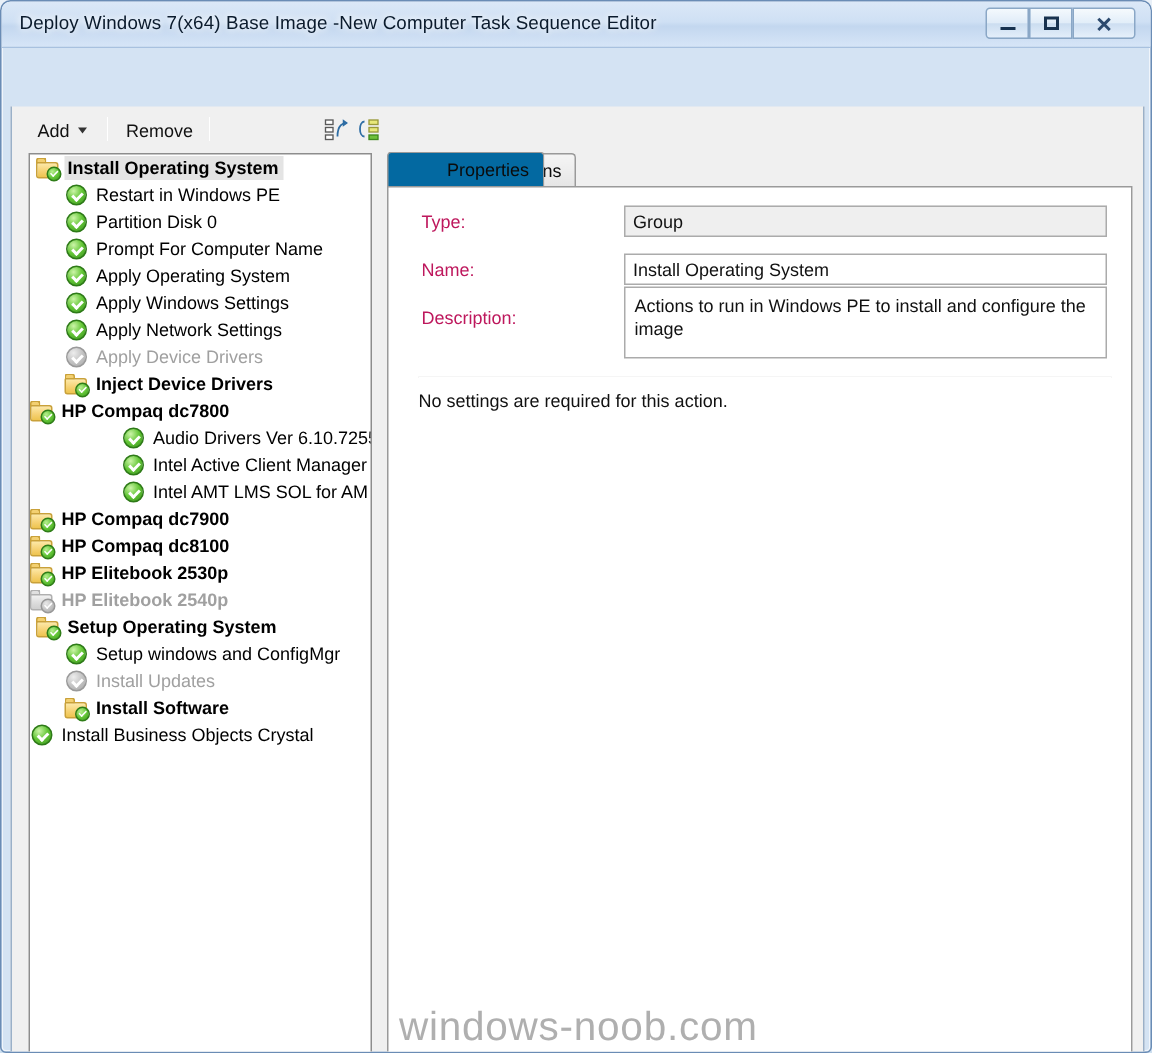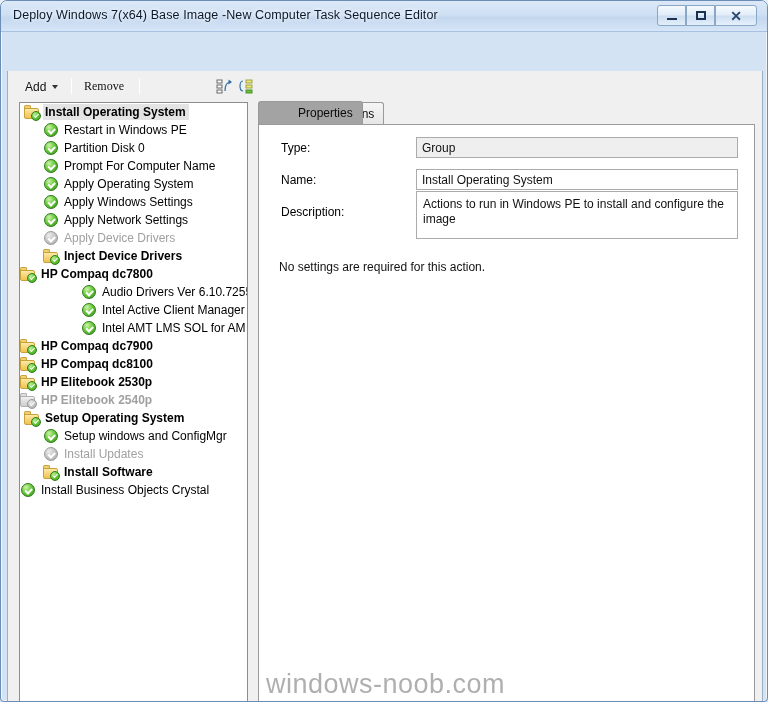--- a/index.html
+++ b/index.html
@@ -79,21 +79,21 @@
     width: 233px; height: 25px;
     background: #f0f0f0;
   }
   .tb-btn {
     position: absolute; top: 2px; height: 21px;
     display:flex; align-items:center;
     font-size: 12px; color: #111;
     padding: 0 7px; cursor: default;
   }
   #tb-add { left: 3px; }
-  #tb-remove { left: 62px; font-family: Liberation Serif, serif; }
+  #tb-remove { left: 62px; }
   .tb-caret {
     margin-left: 6px;
     width: 0; height: 0;
     border-left: 3.5px solid transparent;
     border-right: 3.5px solid transparent;
     border-top: 4px solid #333;
   }
   .tb-sep {
     position:absolute; top:4px; width:1px; height:16px;
     background:#cfcfcf; border-right:1px solid #fff;
@@ -246,39 +246,39 @@
     display:flex; align-items:center; justify-content:center;
     font-size: 12px; color:#0b0b0b;
     padding: 0 9px;
     border: 1px solid #9a9a9a;
     border-bottom: none;
     border-radius: 3px 3px 0 0;
     cursor: default;
   }
   #tab-properties {
     left: 0px; height: 23px;
-    background: #a3a3a3;
+    background: #0369a1;
     z-index: 3;
     padding-left: 39px;
   }
   #tab-options {
     left: 65px;
     background: linear-gradient(180deg,#f5f5f5 0%, #e6e6e6 100%);
     z-index: 2;
   }
   #tabpage {
     position: absolute; left: 250px; top: 53px;
     width: 497px; height: 580px;
     background: #ffffff;
     border: 1px solid #9a9a9a;
   }
 
   .field-label {
     position:absolute;
-    font-size: 12px; color:#000000;text-align:right;
+    font-size: 12px; color:#be185d;text-align:right;
   }
   .field-box {
     position:absolute;
     border: 1px solid #ababab;
     font-size: 12px; color:#111;
     padding: 3px 5px;
     line-height: 15px;
     overflow: hidden;
   }
   #type-label { left: 22px; top: 16px; }

